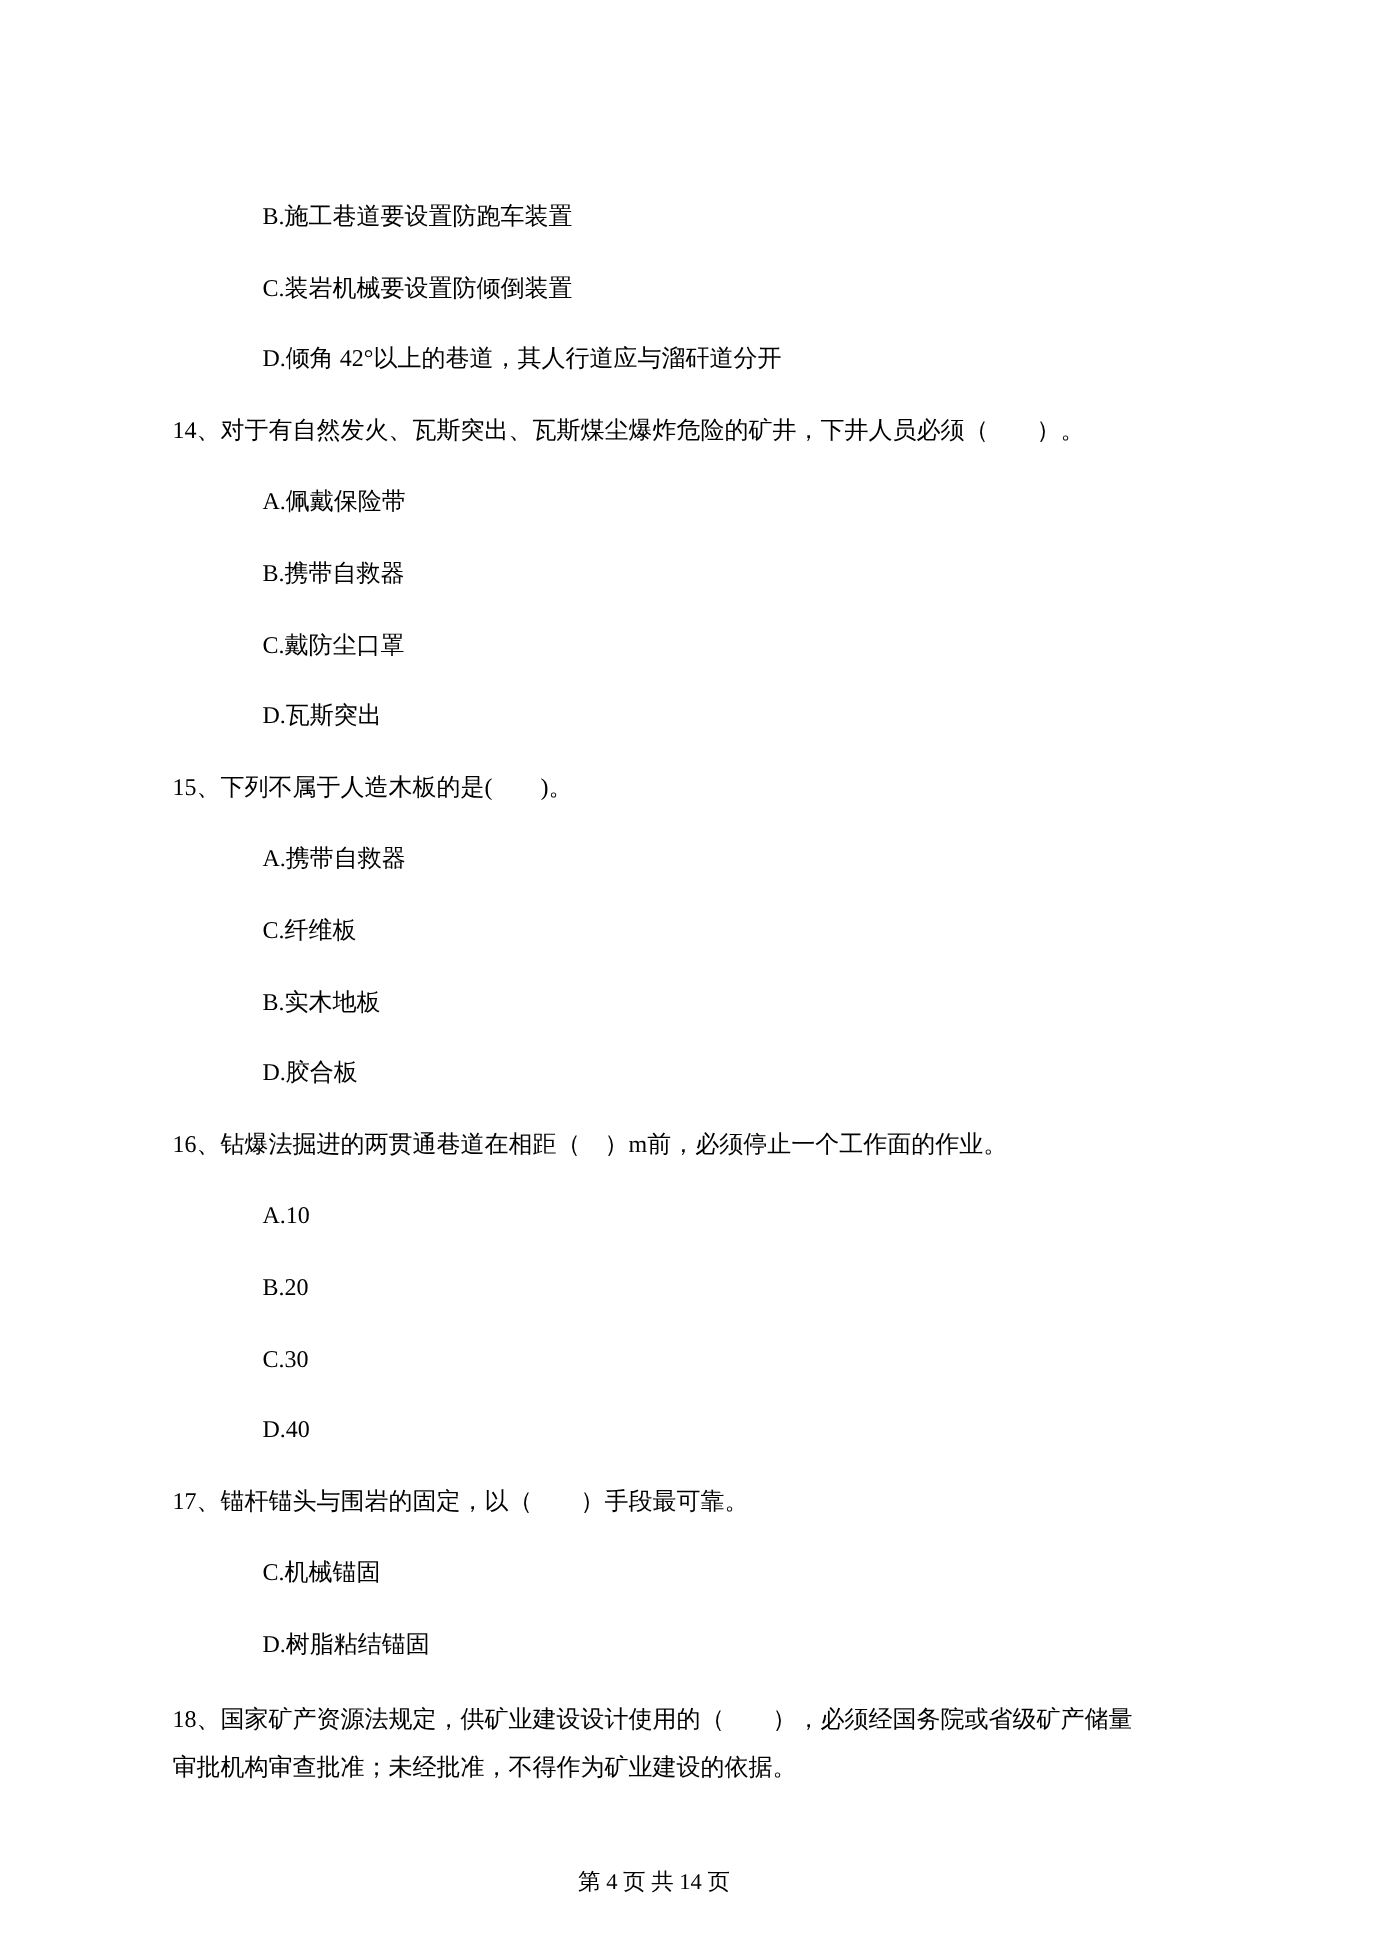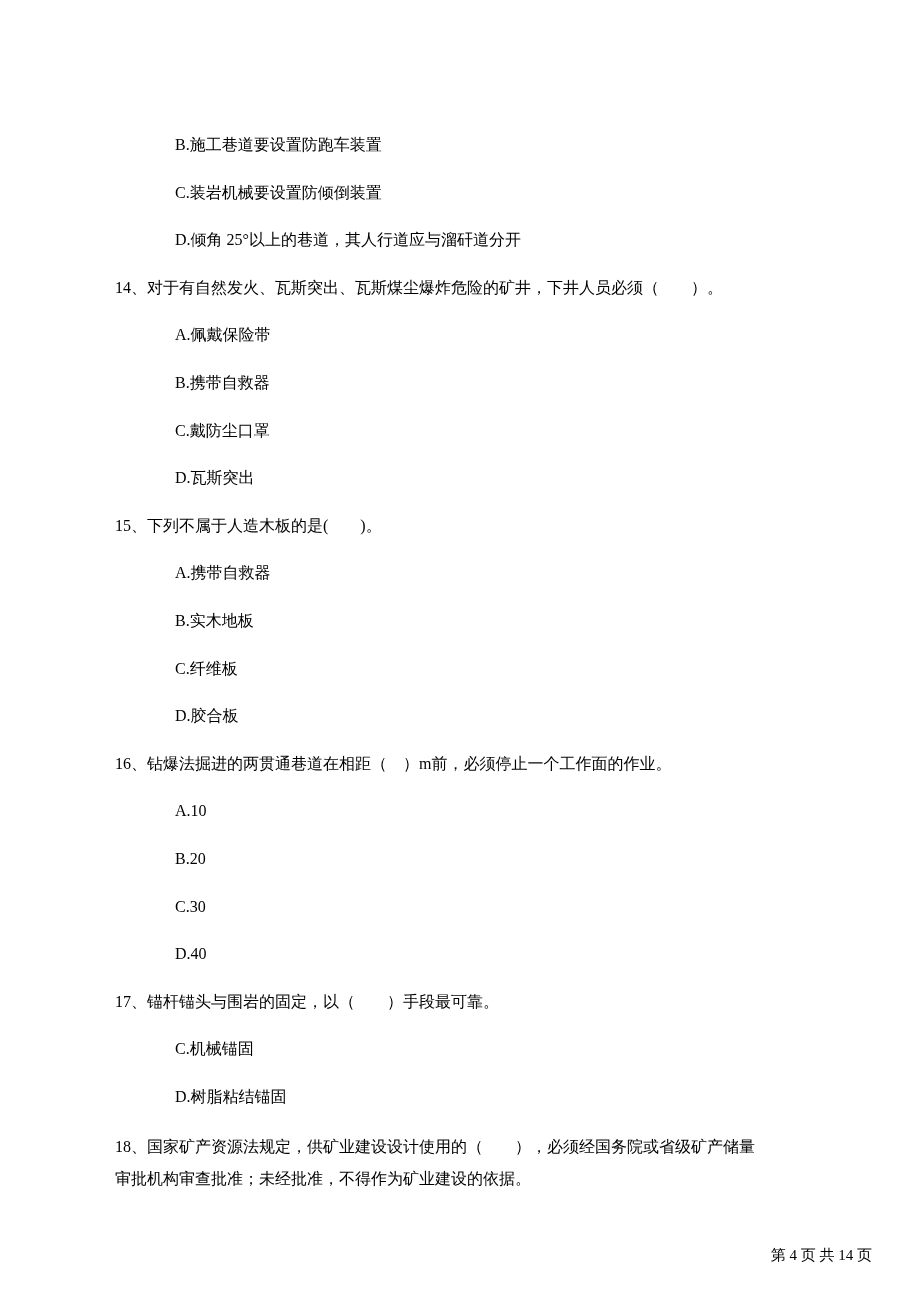--- a/index.html
+++ b/index.html
@@ -31,48 +31,48 @@
   }
   .question-continued {
     margin: 10px 0 22px 0;
     line-height: 2.0;
   }
   .footer {
     position: absolute;
     bottom: 35px;
     left: 0;
     width: 100%;
-    text-align: right;
+    text-align: center;
     font-size: 15px;
   }
 </style>
 </head>
 <body>
 
 <div class="page">
 
   <div class="option-block">
     <div class="option">B.施工巷道要设置防跑车装置</div>
     <div class="option">C.装岩机械要设置防倾倒装置</div>
-    <div class="option">D.倾角 25°以上的巷道，其人行道应与溜矸道分开</div>
+    <div class="option">D.倾角 42°以上的巷道，其人行道应与溜矸道分开</div>
   </div>
 
   <div class="question">14、对于有自然发火、瓦斯突出、瓦斯煤尘爆炸危险的矿井，下井人员必须（　　）。</div>
   <div class="option-block">
     <div class="option">A.佩戴保险带</div>
     <div class="option">B.携带自救器</div>
     <div class="option">C.戴防尘口罩</div>
     <div class="option">D.瓦斯突出</div>
   </div>
 
   <div class="question">15、下列不属于人造木板的是(　　)。</div>
   <div class="option-block">
     <div class="option">A.携带自救器</div>
+    <div class="option">C.纤维板</div>
     <div class="option">B.实木地板</div>
-    <div class="option">C.纤维板</div>
     <div class="option">D.胶合板</div>
   </div>
 
   <div class="question">16、钻爆法掘进的两贯通巷道在相距（　）m前，必须停止一个工作面的作业。</div>
   <div class="option-block">
     <div class="option">A.10</div>
     <div class="option">B.20</div>
     <div class="option">C.30</div>
     <div class="option">D.40</div>
   </div>

